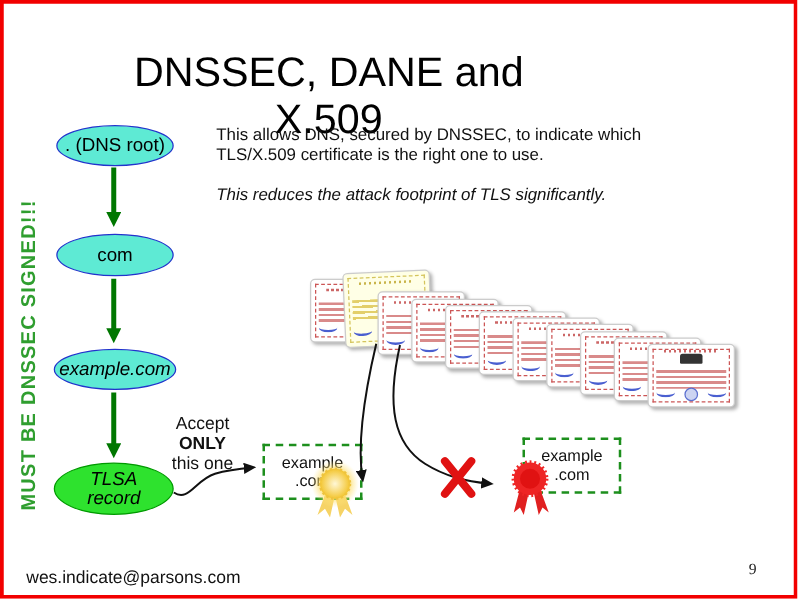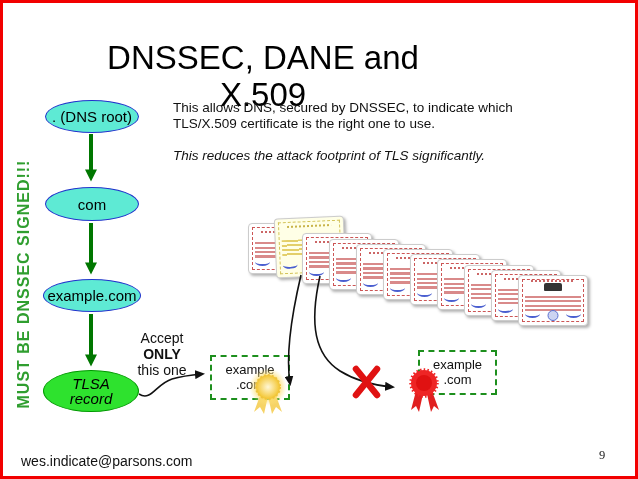--- a/index.html
+++ b/index.html
@@ -9,21 +9,21 @@
   .title{left:75px;top:36px;width:370px;text-align:center;font-size:33px;line-height:37px;color:#000;}
   .vnote{left:-123px;top:271px;width:290px;height:20px;text-align:center;
          transform:rotate(-90deg);font-size:16px;font-weight:bold;letter-spacing:1px;color:#2f9e2f;}
   .desc{left:170px;top:97px;font-size:13.5px;line-height:16px;color:#111;}
   .desc .gap{margin-top:16px;font-style:italic;}
   .node{border:1.5px solid #2233cc;border-radius:50%;background:#5eead4;
         display:flex;align-items:center;justify-content:center;text-align:center;
         font-size:15px;line-height:15px;box-sizing:border-box;}
   .node-root{left:42px;top:97px;width:94px;height:33px;}
   .node-com{left:42px;top:184px;width:94px;height:34px;}
-  .node-ex{left:40px;top:276px;width:98px;height:33px;}
+  .node-ex{left:40px;top:276px;width:98px;height:33px;font-style:italic;}
   .node-tlsa{left:40px;top:367px;width:96px;height:42px;background:#2ee22e;border-color:#009900;
              font-style:italic;flex-direction:column;}
   .accept{left:126px;top:327px;width:66px;text-align:center;font-size:14px;line-height:16px;color:#111;}
   .accept b{font-weight:bold;}
   .cbox{width:80px;height:45px;background:#fff;border:2px dashed #1d8f1d;box-sizing:border-box;
         text-align:center;font-size:13px;line-height:15px;padding-top:5px;color:#111;z-index:30;}
   .cbox-l{left:207px;top:352px;}
   .cbox-r{left:415px;top:347px;width:79px;}
   .ribbon{z-index:35;}
   .overlay{left:0;top:0;z-index:40;pointer-events:none;}

